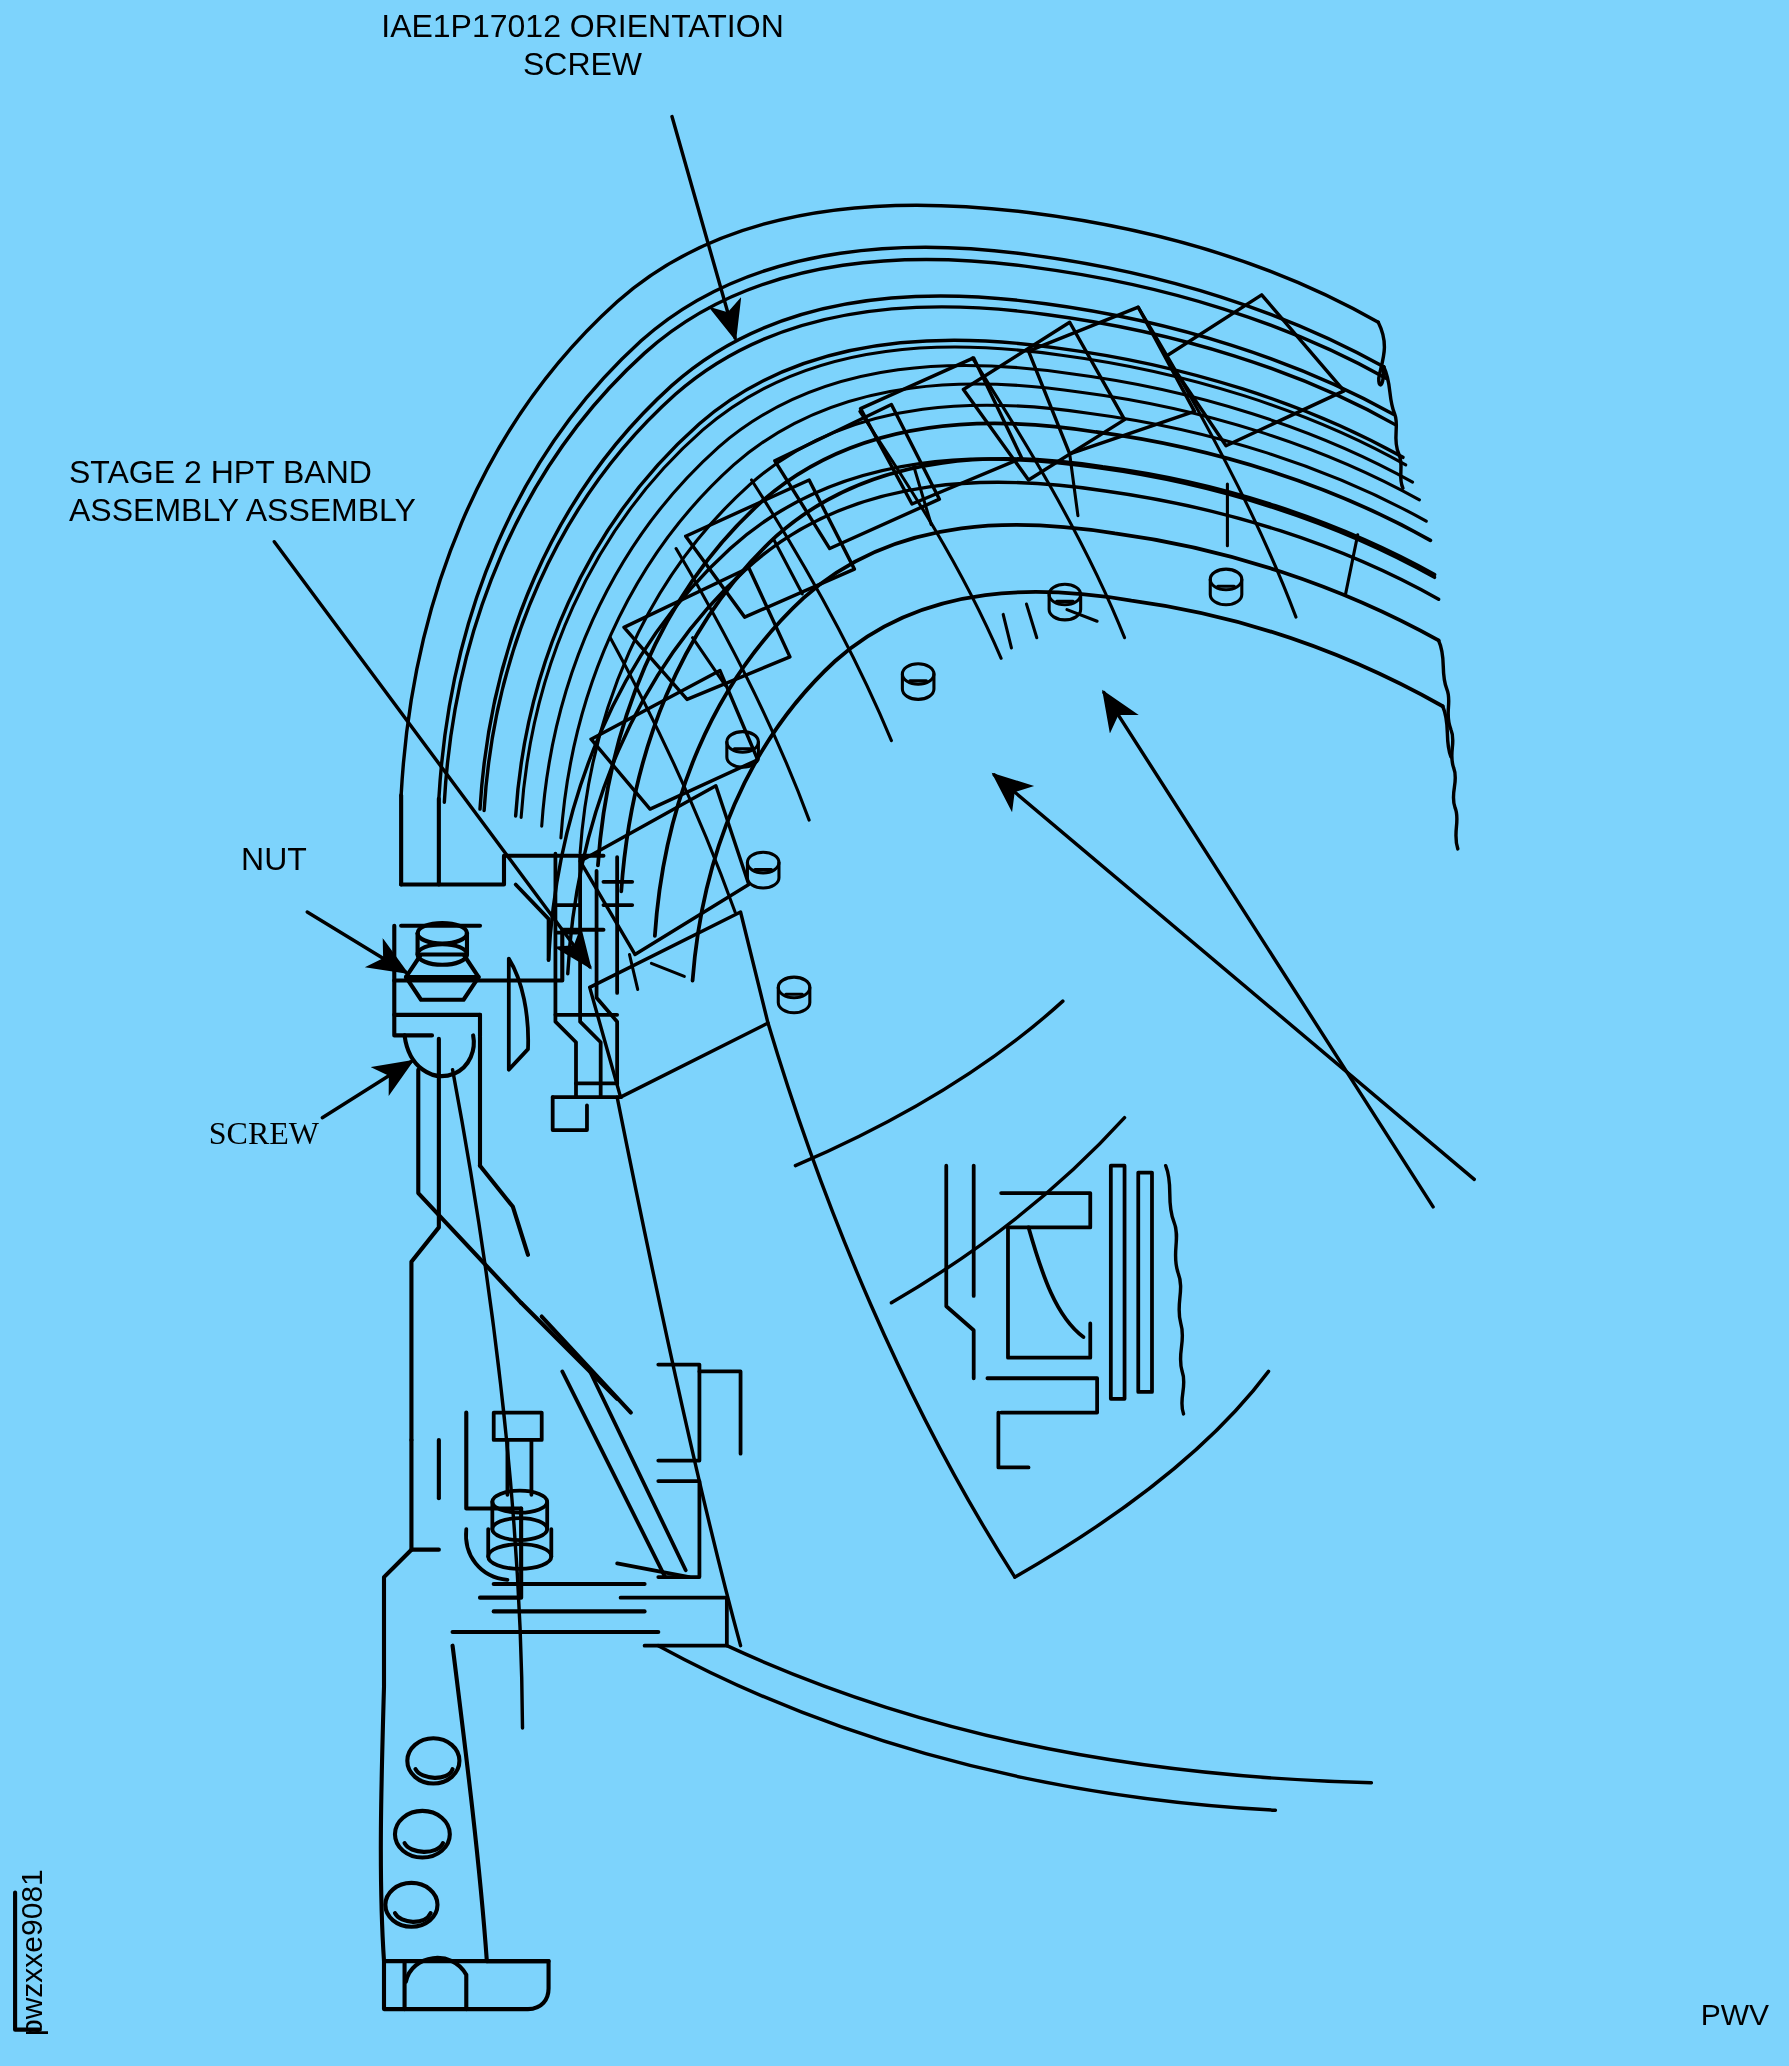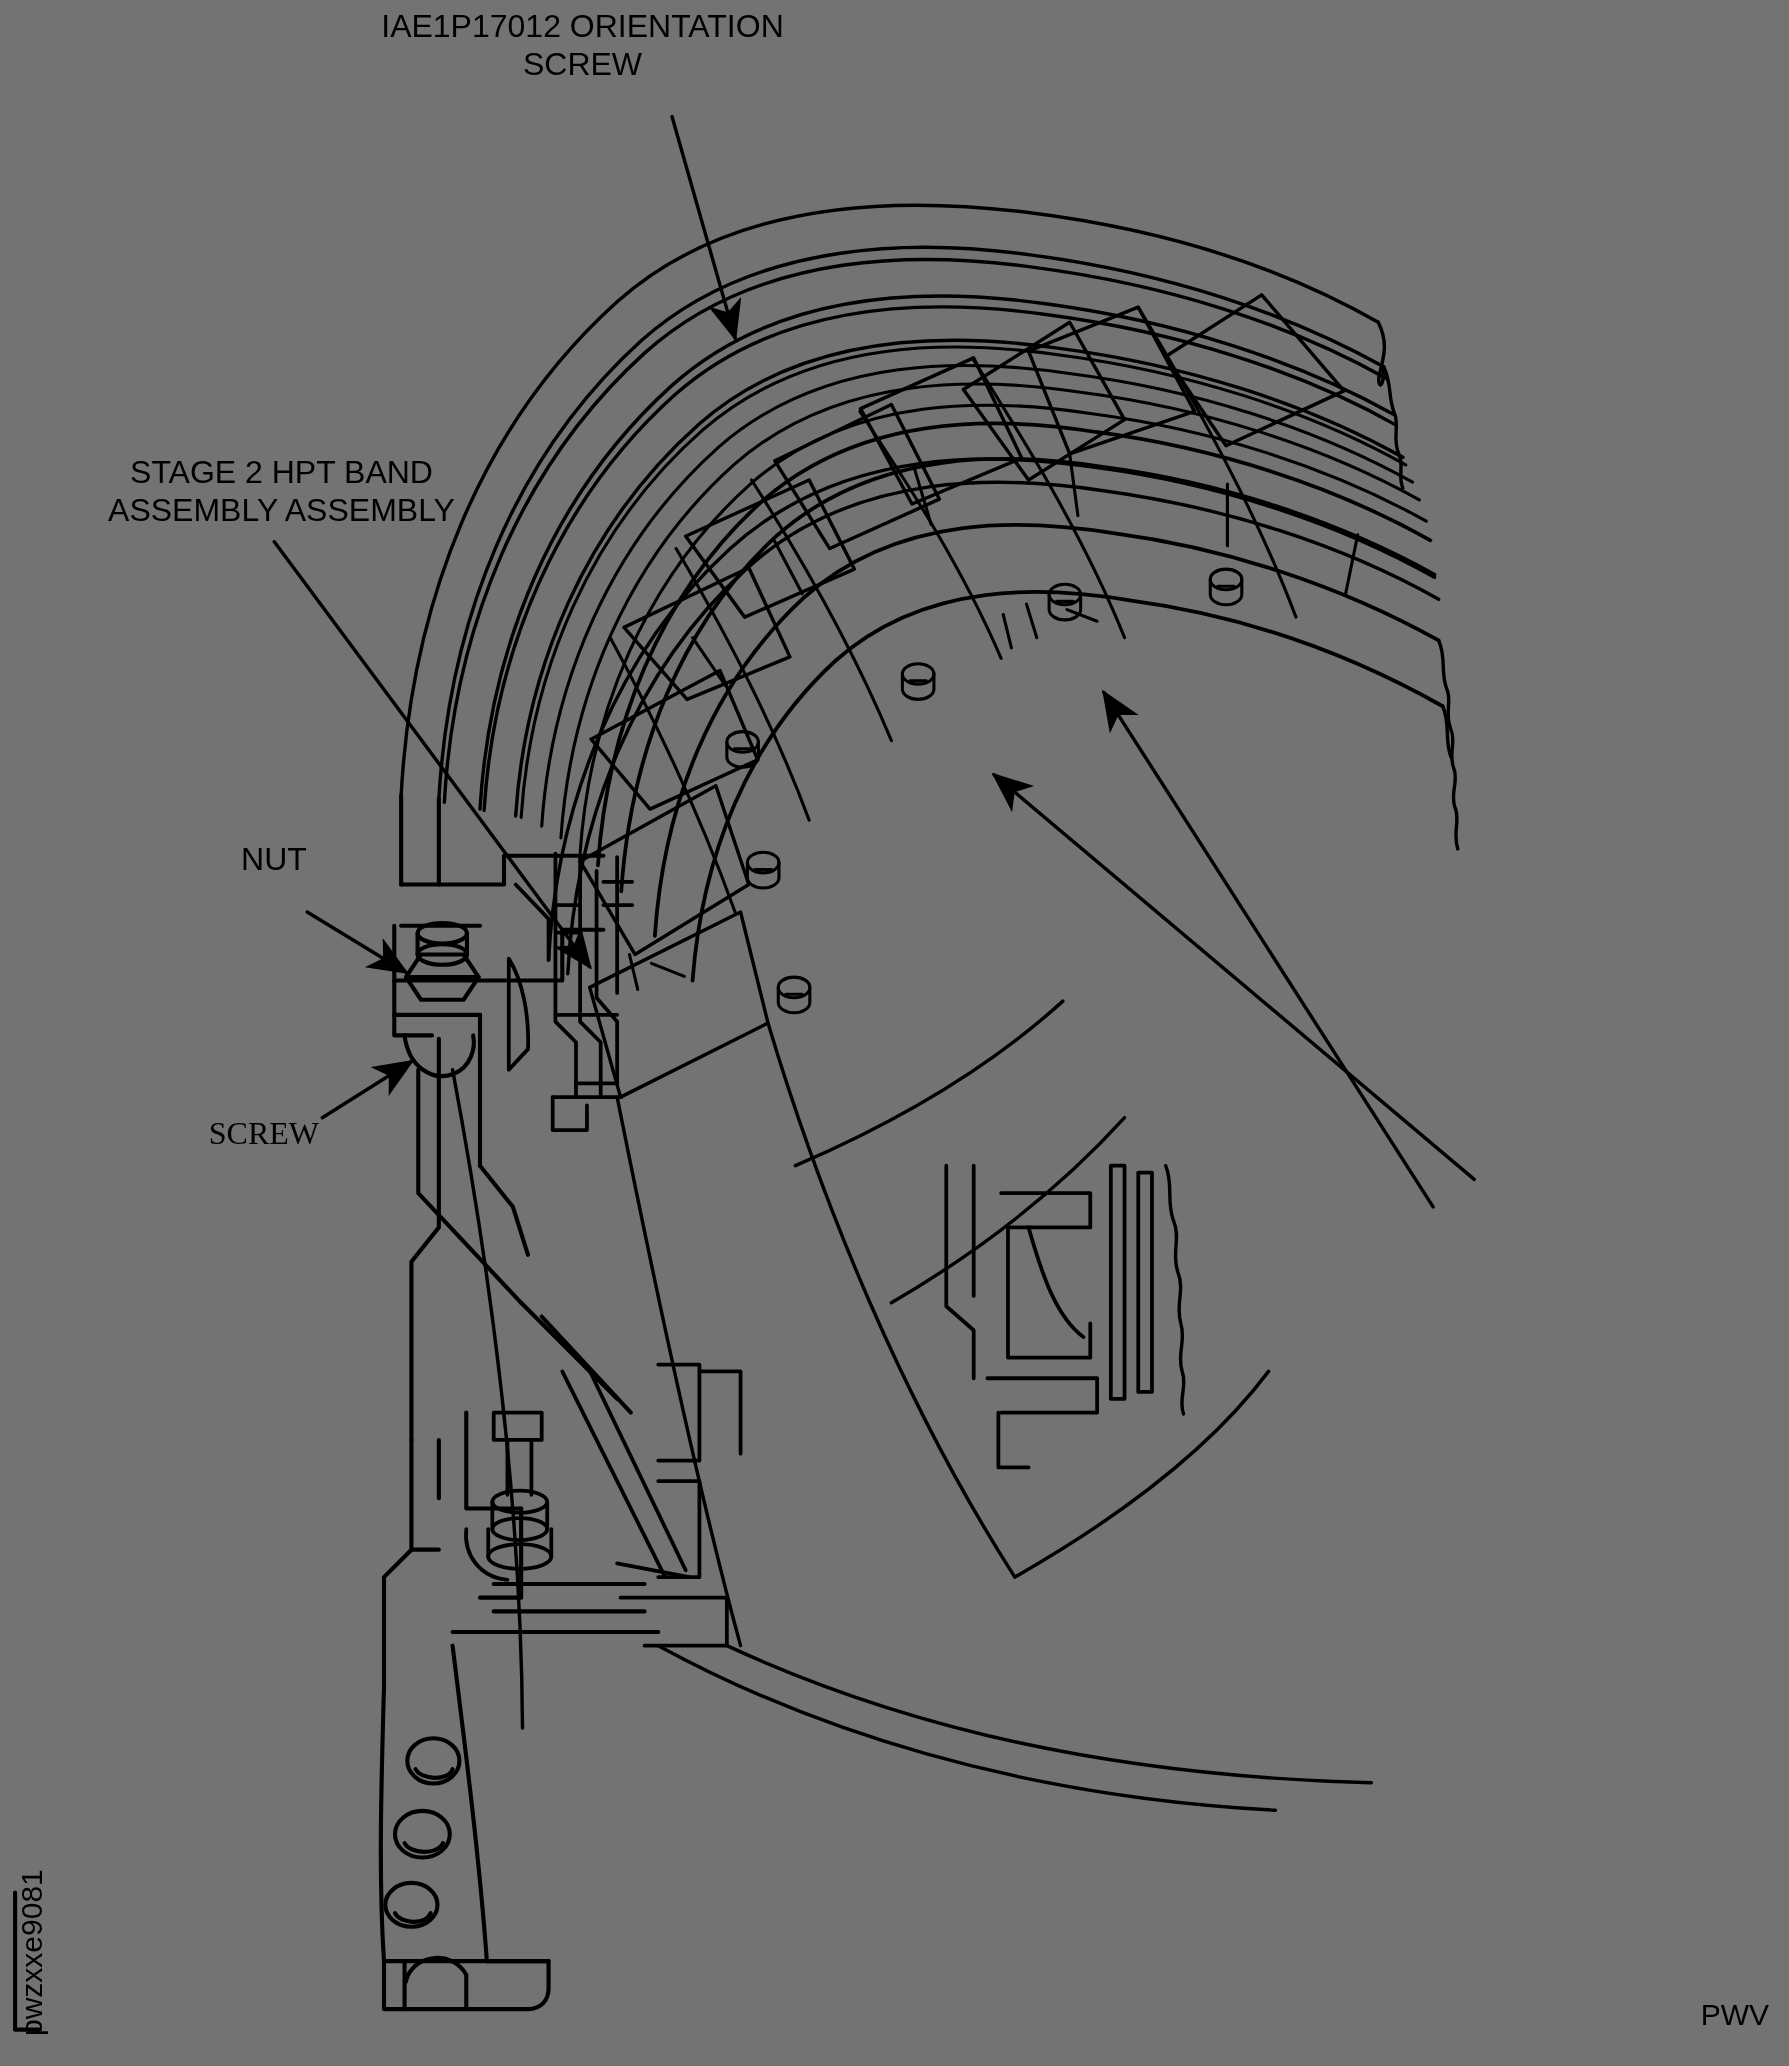--- a/index.html
+++ b/index.html
@@ -1,25 +1,25 @@
 <!DOCTYPE html>
 <html style="font-size:11px"><head>
 <meta charset="utf-8">
 <style>
   html,body{margin:0;padding:0;background:#ffffff;}
   body{width:1789px;height:2066px;position:relative;overflow:hidden;
        font-family:"Liberation Sans", sans-serif;color:#000;}
-  #sheet{position:absolute;left:0;top:0;width:1789px;height:2066px;background:#737373;}
+  #sheet{position:absolute;left:0;top:0;width:1789px;height:2066px;background:#7dd3fc;}
   svg.layer{position:absolute;left:0;top:0;width:1789px;height:2066px;}
   .lbl{position:absolute;font-family:"Liberation Sans", sans-serif;
        font-size:32px;line-height:38px;color:#000;white-space:pre;letter-spacing:0px;}
   .lbl.ctr{text-align:center;}
   .lbl.rgt{text-align:right;}
   #lbl-ring{left:329px;top:6.9px;width:507px;}
-  #lbl-band{left:69px;top:453px;width:425px;text-align:center;}
+  #lbl-band{left:69px;top:453px;width:425px;text-align:left;}
   #lbl-nut{left:219px;top:840px;width:110px;text-align:center;}
   #lbl-screw{left:161px;top:1114px;width:158px;text-align:right;font-family:Liberation Serif, serif;}
   #lbl-duct{left:1334px;top:1200px;width:384px;text-align:center;}
   #lbl-pwv{left:1632px;top:1996px;width:137px;text-align:right;font-size:30px;}
   #lbl-code{position:absolute;left:-81px;top:1906px;width:226px;
             transform:rotate(-90deg);transform-origin:50% 50%;
             font-size:30px;text-align:left;white-space:pre;}
 </style>
 </head>
 <body>

